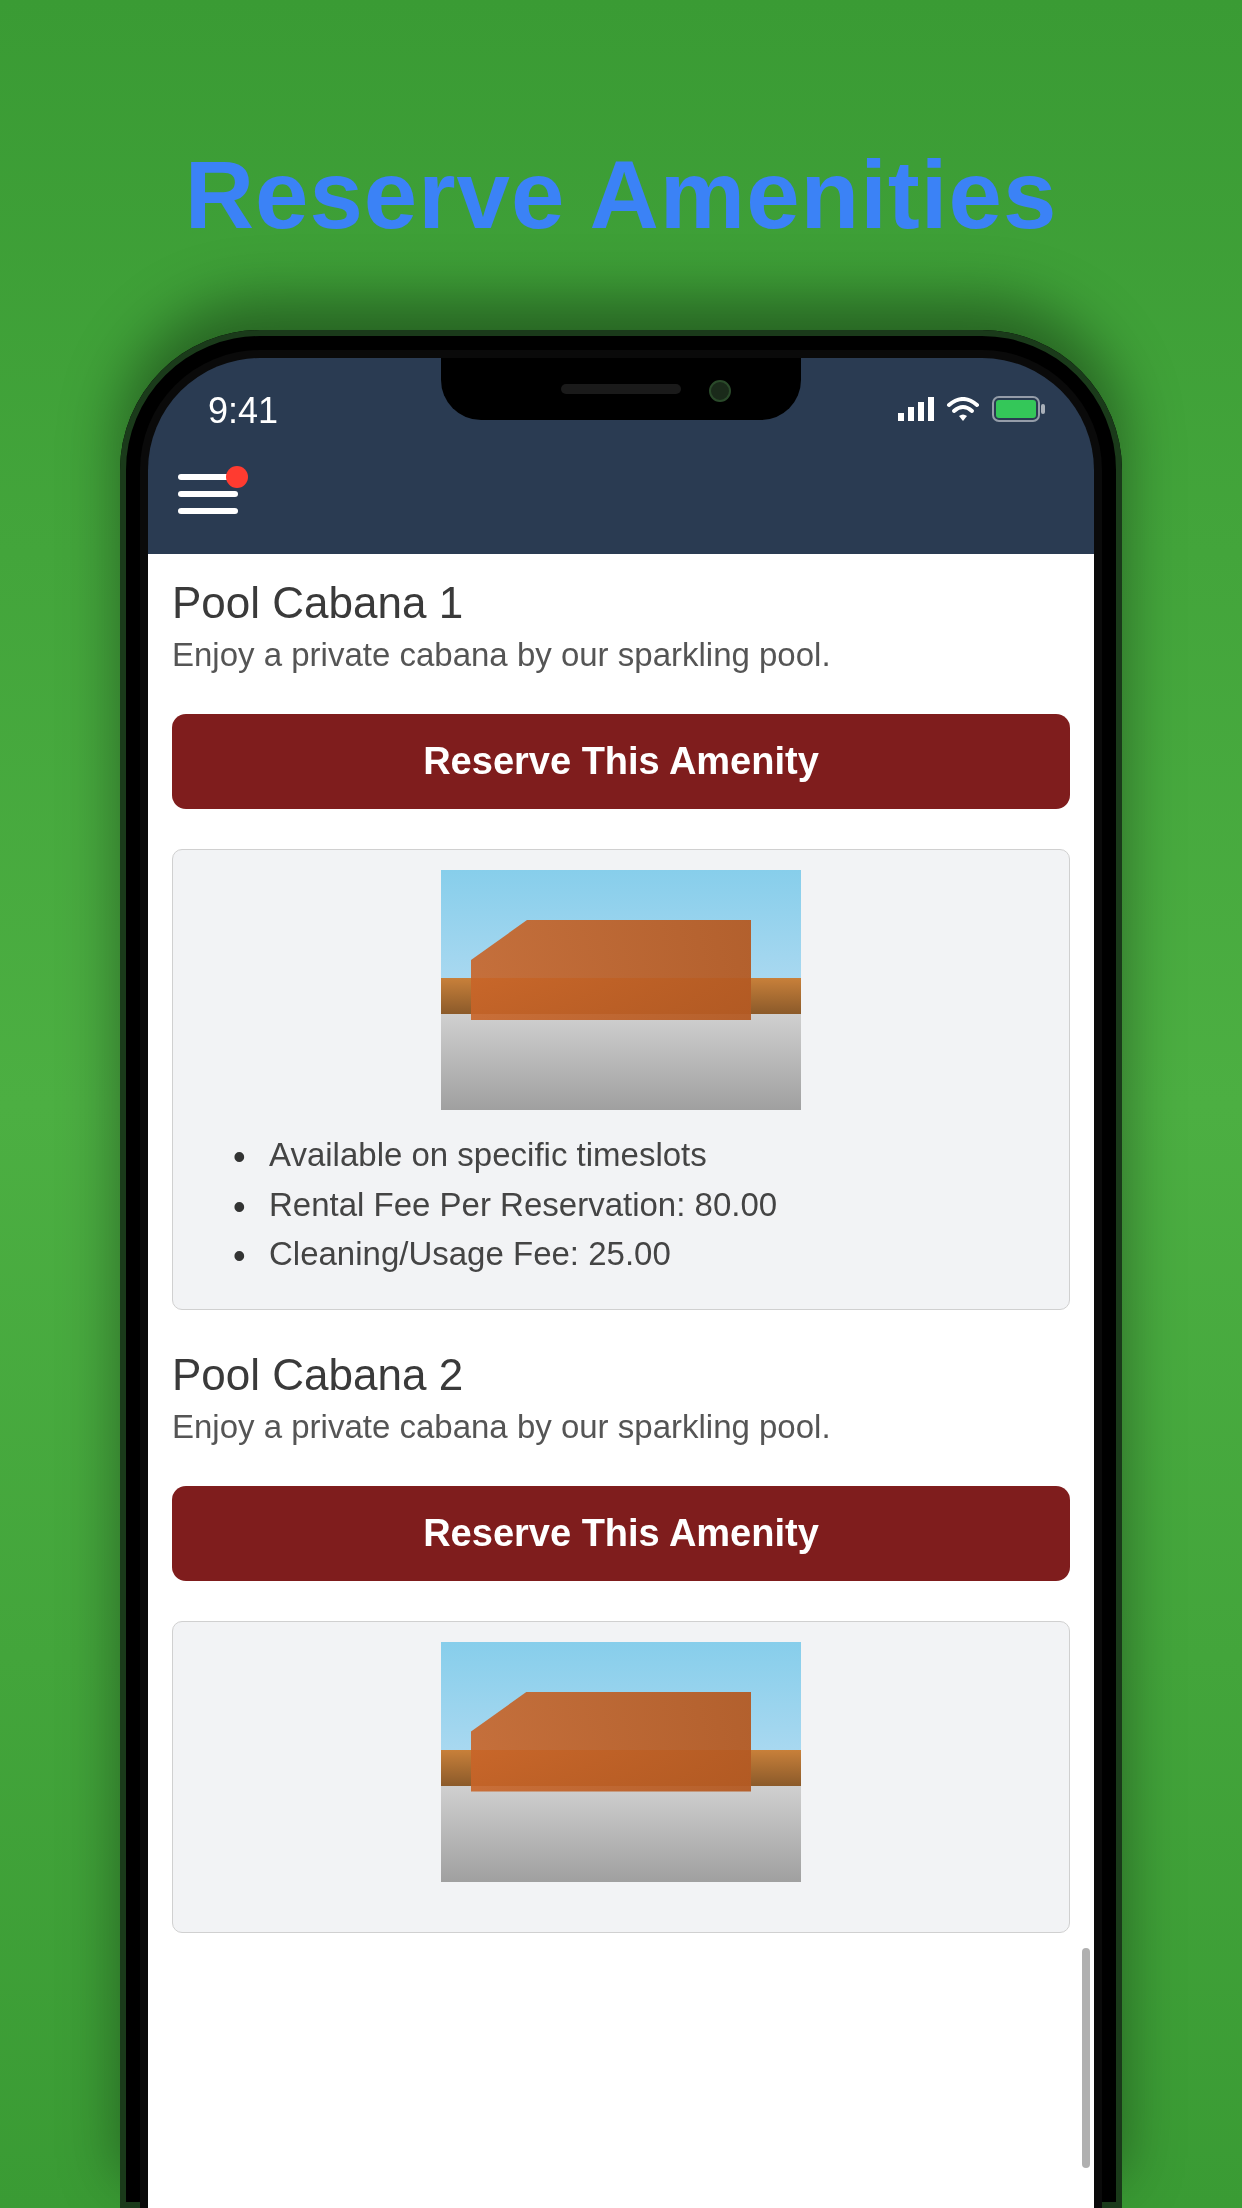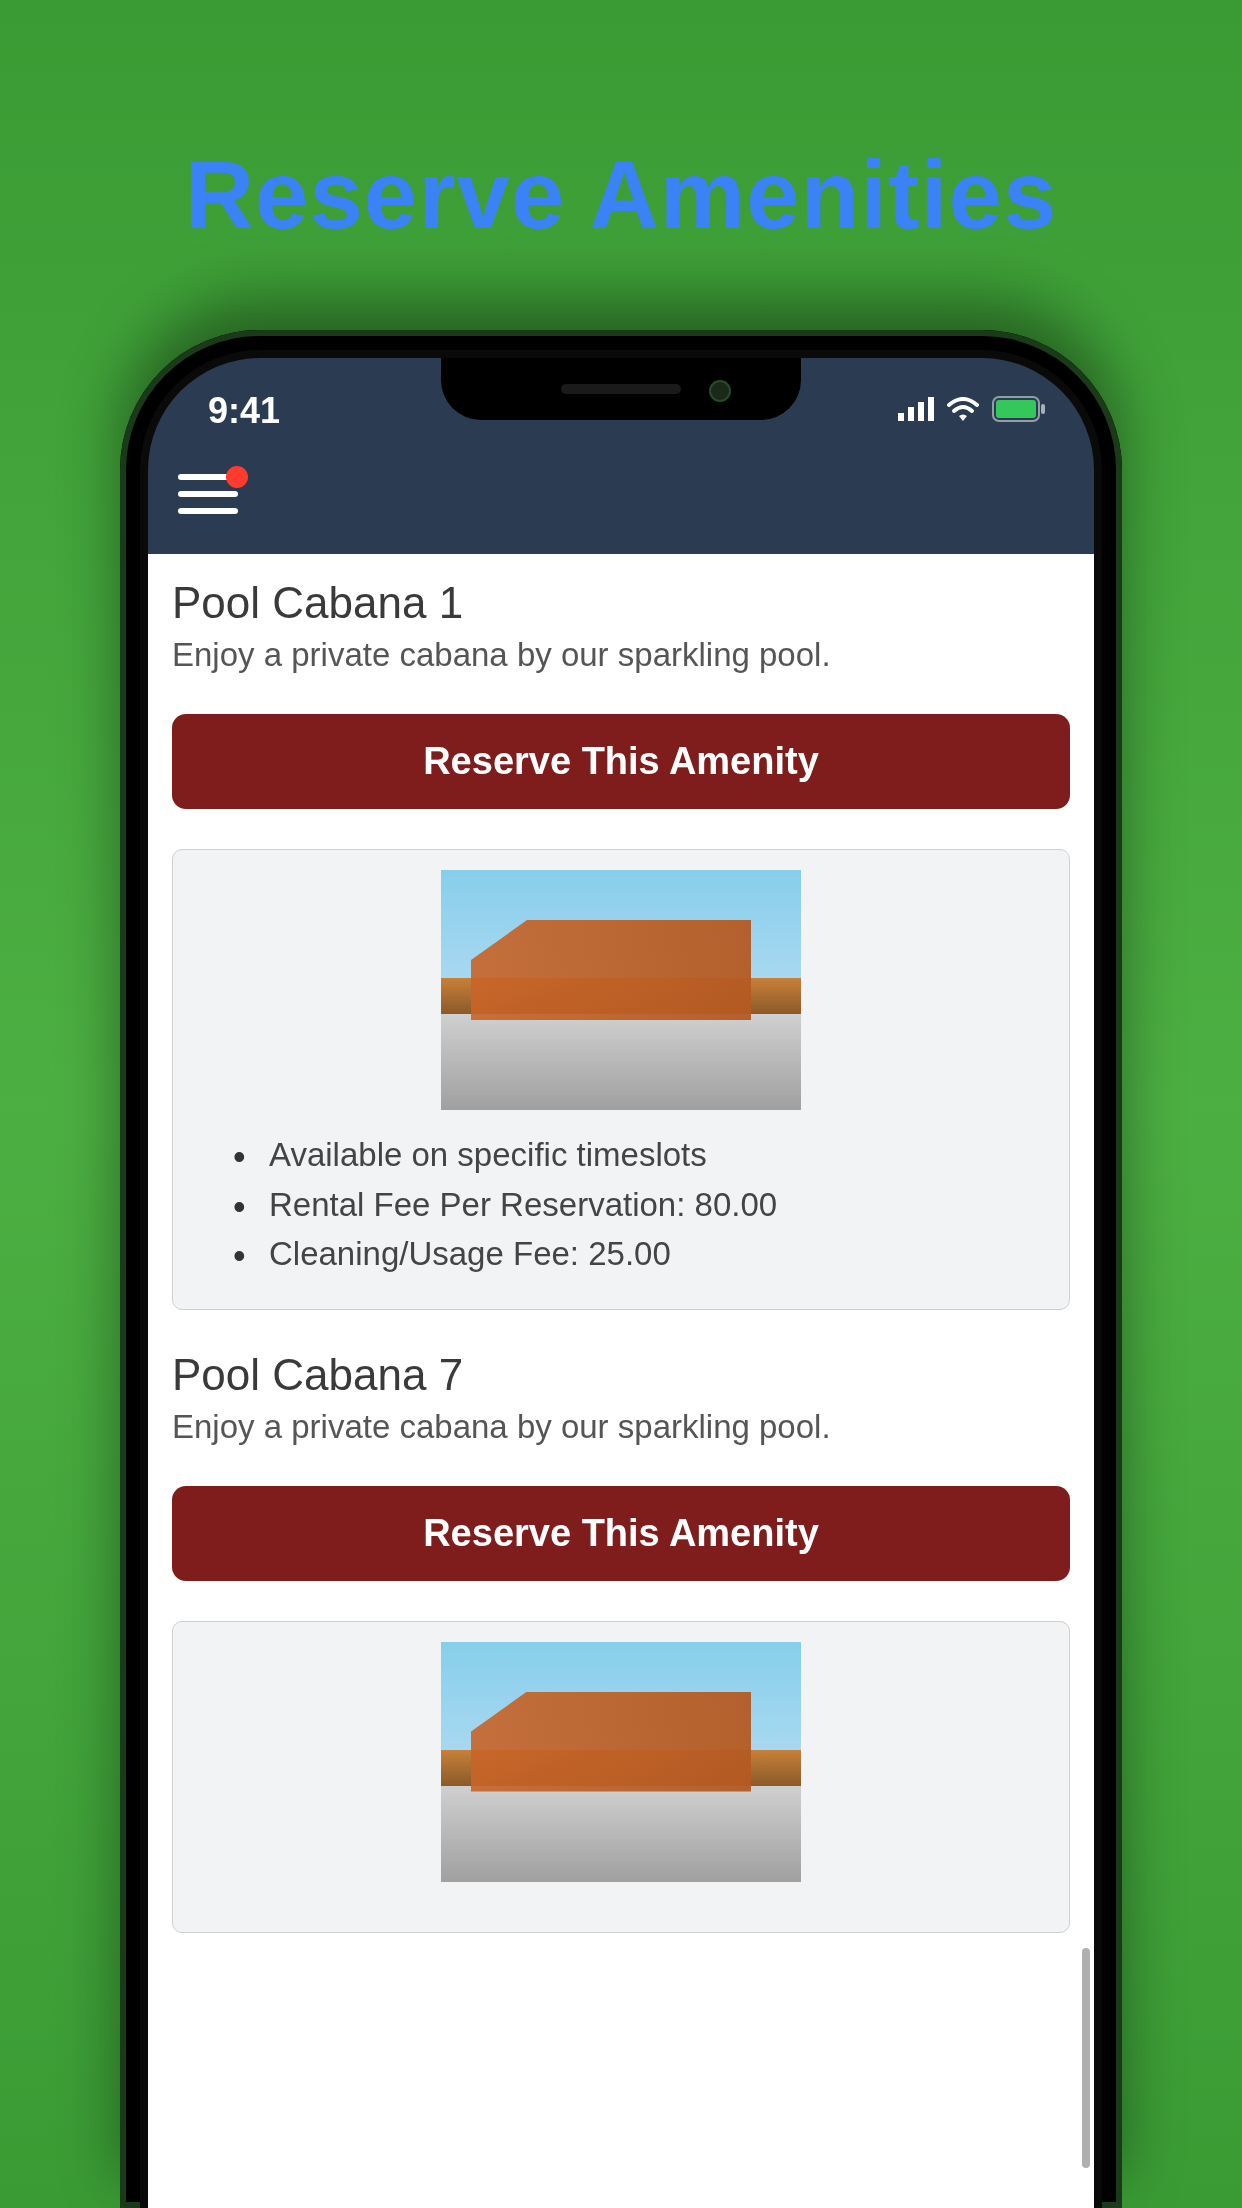--- a/index.html
+++ b/index.html
@@ -76,21 +76,21 @@
   .status-bar {
     height: 86px;
     display: flex;
     justify-content: space-between;
     align-items: center;
     padding: 20px 48px 0 60px;
     color: #fff;
   }
   .status-time {
     font-size: 36px;
-    font-weight: 700;
+    font-weight: 400;
     text-align: center;
   }
   .status-icons {
     display: flex;
     align-items: center;
     gap: 12px;
   }
   .signal-icon, .wifi-icon, .battery-icon {
     display: inline-block;
   }
@@ -284,21 +284,21 @@
           <div class="amenity-image"></div>
           <ul class="detail-list">
             <li>Available on specific timeslots</li>
             <li>Rental Fee Per Reservation: 80.00</li>
             <li>Cleaning/Usage Fee: 25.00</li>
           </ul>
         </div>
       </div>
 
       <div class="amenity-block">
-        <div class="amenity-title">Pool Cabana 7</div>
+        <div class="amenity-title">Pool Cabana 2</div>
         <div class="amenity-desc">Enjoy a private cabana by our sparkling pool.</div>
         <button class="reserve-btn">Reserve This Amenity</button>
         <div class="detail-card">
           <div class="amenity-image"></div>
         </div>
       </div>
 
       <div class="scroll-indicator"></div>
     </div>
 

